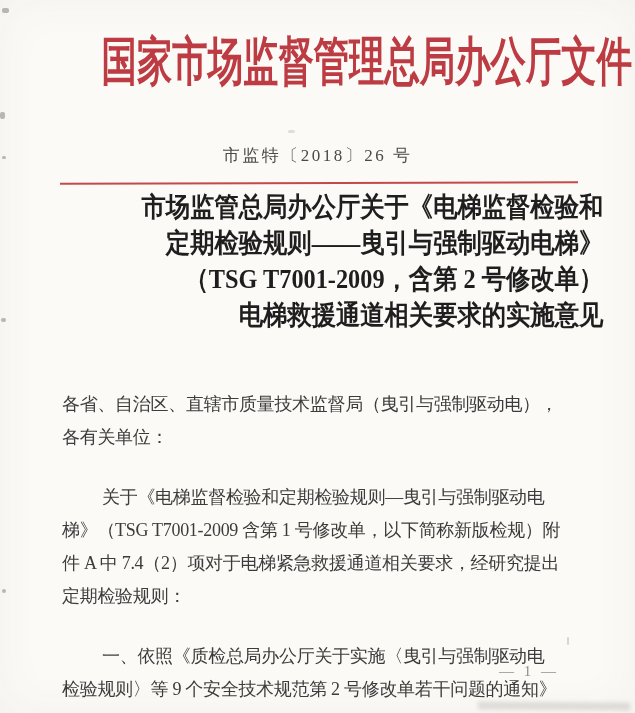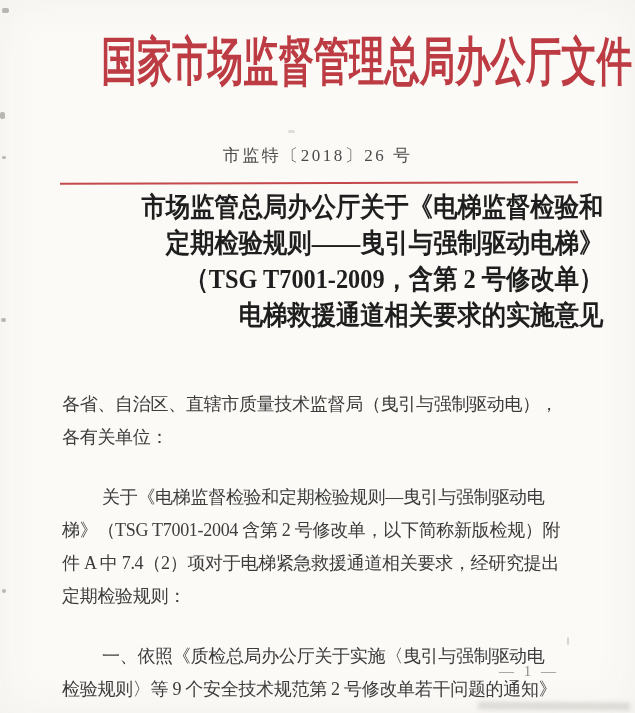--- a/index.html
+++ b/index.html
@@ -137,21 +137,21 @@
     <div class="title-line">市场监管总局办公厅关于《电梯监督检验和</div>
     <div class="title-line">定期检验规则——曳引与强制驱动电梯》</div>
     <div class="title-line">（TSG T7001-2009，含第 2 号修改单）</div>
     <div class="title-line">电梯救援通道相关要求的实施意见</div>
   </div>
 
   <div class="doc-body">
     <div class="body-line">各省、自治区、直辖市质量技术监督局（曳引与强制驱动电），</div>
     <div class="body-line">各有关单位：</div>
     <div class="body-line indent">关于《电梯监督检验和定期检验规则—曳引与强制驱动电</div>
-    <div class="body-line">梯》（TSG T7001-2004 含第 2 号修改单，以下简称新版检规）附</div>
+    <div class="body-line">梯》（TSG T7001-2009 含第 1 号修改单，以下简称新版检规）附</div>
     <div class="body-line">件 A 中 7.4（2）项对于电梯紧急救援通道相关要求，经研究提出</div>
     <div class="body-line">定期检验规则：</div>
     <div class="body-line indent">一、依照《质检总局办公厅关于实施〈曳引与强制驱动电</div>
     <div class="body-line">检验规则〉等 9 个安全技术规范第 2 号修改单若干问题的通知》</div>
   </div>
 
   <div class="page-number">— 1 —</div>
 
   <div class="speck s1"></div>
   <div class="speck s2"></div>

